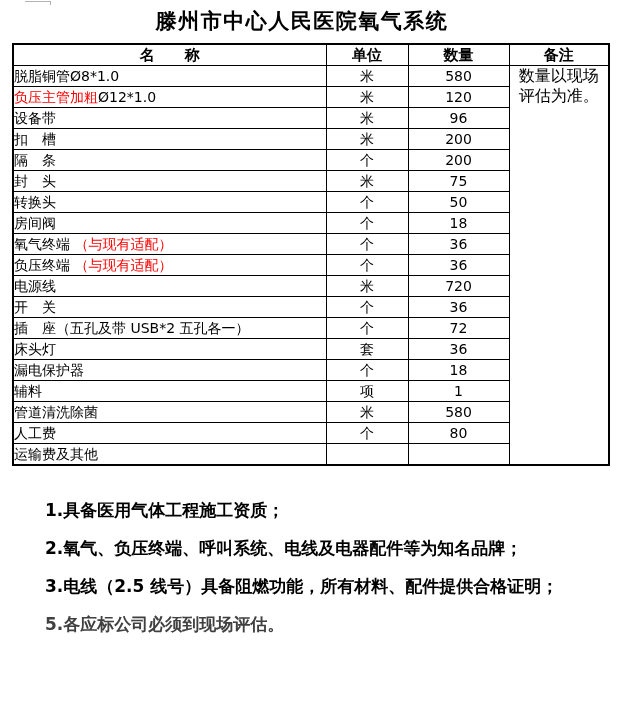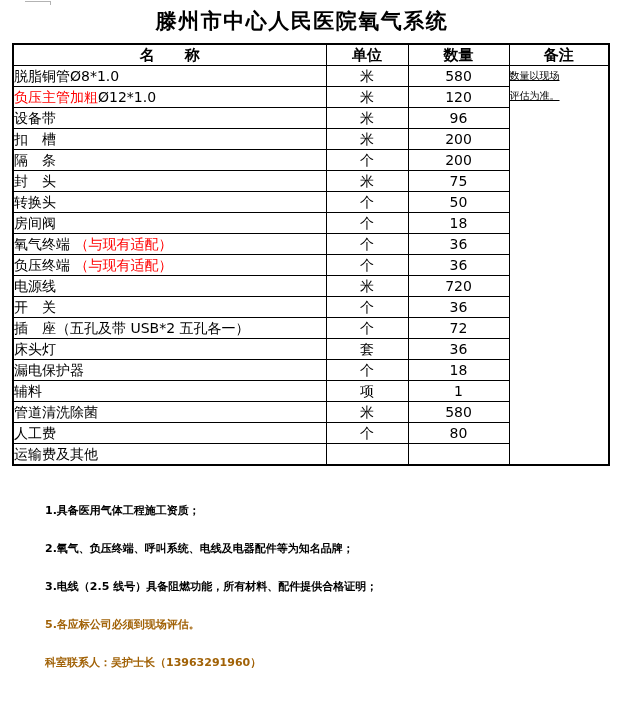--- a/index.html
+++ b/index.html
@@ -52,39 +52,38 @@
     font-weight: bold;
     font-size: 15px;
     text-align: center;
     margin-top: 16px;
   }
   th.th-name { padding-right: 80px; }
   td.name-cell { text-align: left; padding-left: 5px; }
   td.unit-cell, td.qty-cell { text-align: center; }
   td.remark-cell {
     vertical-align: top;
-    text-align: left;
+    text-align: center;
     padding: 144px 2px 0 6px;
     line-height: 30px;
     white-space: normal;
-    font-size: 10px;
-    text-decoration: underline;
+    font-size: 16px;
   }
   .red { color: #ff0000; }
   .notes-section {
     position: absolute; left: 45px; top: 500px; width: 560px;
   }
   .notes-section p {
     margin: 0 0 17px 0;
-    font-size: 11px;
+    font-size: 17px;
     font-weight: bold;
     line-height: 21px;
     white-space: nowrap;
   }
-  .note-red { color: #a16207; }
+  .note-red { color: #404040; }
 </style>
 </head>
 <body>
 
 <div class="artifact-line"></div>
 <div class="artifact-tick"></div>
 
 <h1 class="doc-title">滕州市中心人民医院氧气系统</h1>
 
 <table class="items">
@@ -204,14 +203,13 @@
       </tr>
     </tbody>
 </table>
 
 <div class="notes-section">
 
 <p class="">1.具备医用气体工程施工资质；</p>
     <p class="">2.氧气、负压终端、呼叫系统、电线及电器配件等为知名品牌；</p>
     <p class="">3.电线（2.5 线号）具备阻燃功能，所有材料、配件提供合格证明；</p>
     <p class="note-red">5.各应标公司必须到现场评估。</p>
-    <p class="note-red">科室联系人：吴护士长（13963291960）</p>
   </div>
 
 </body></html>

